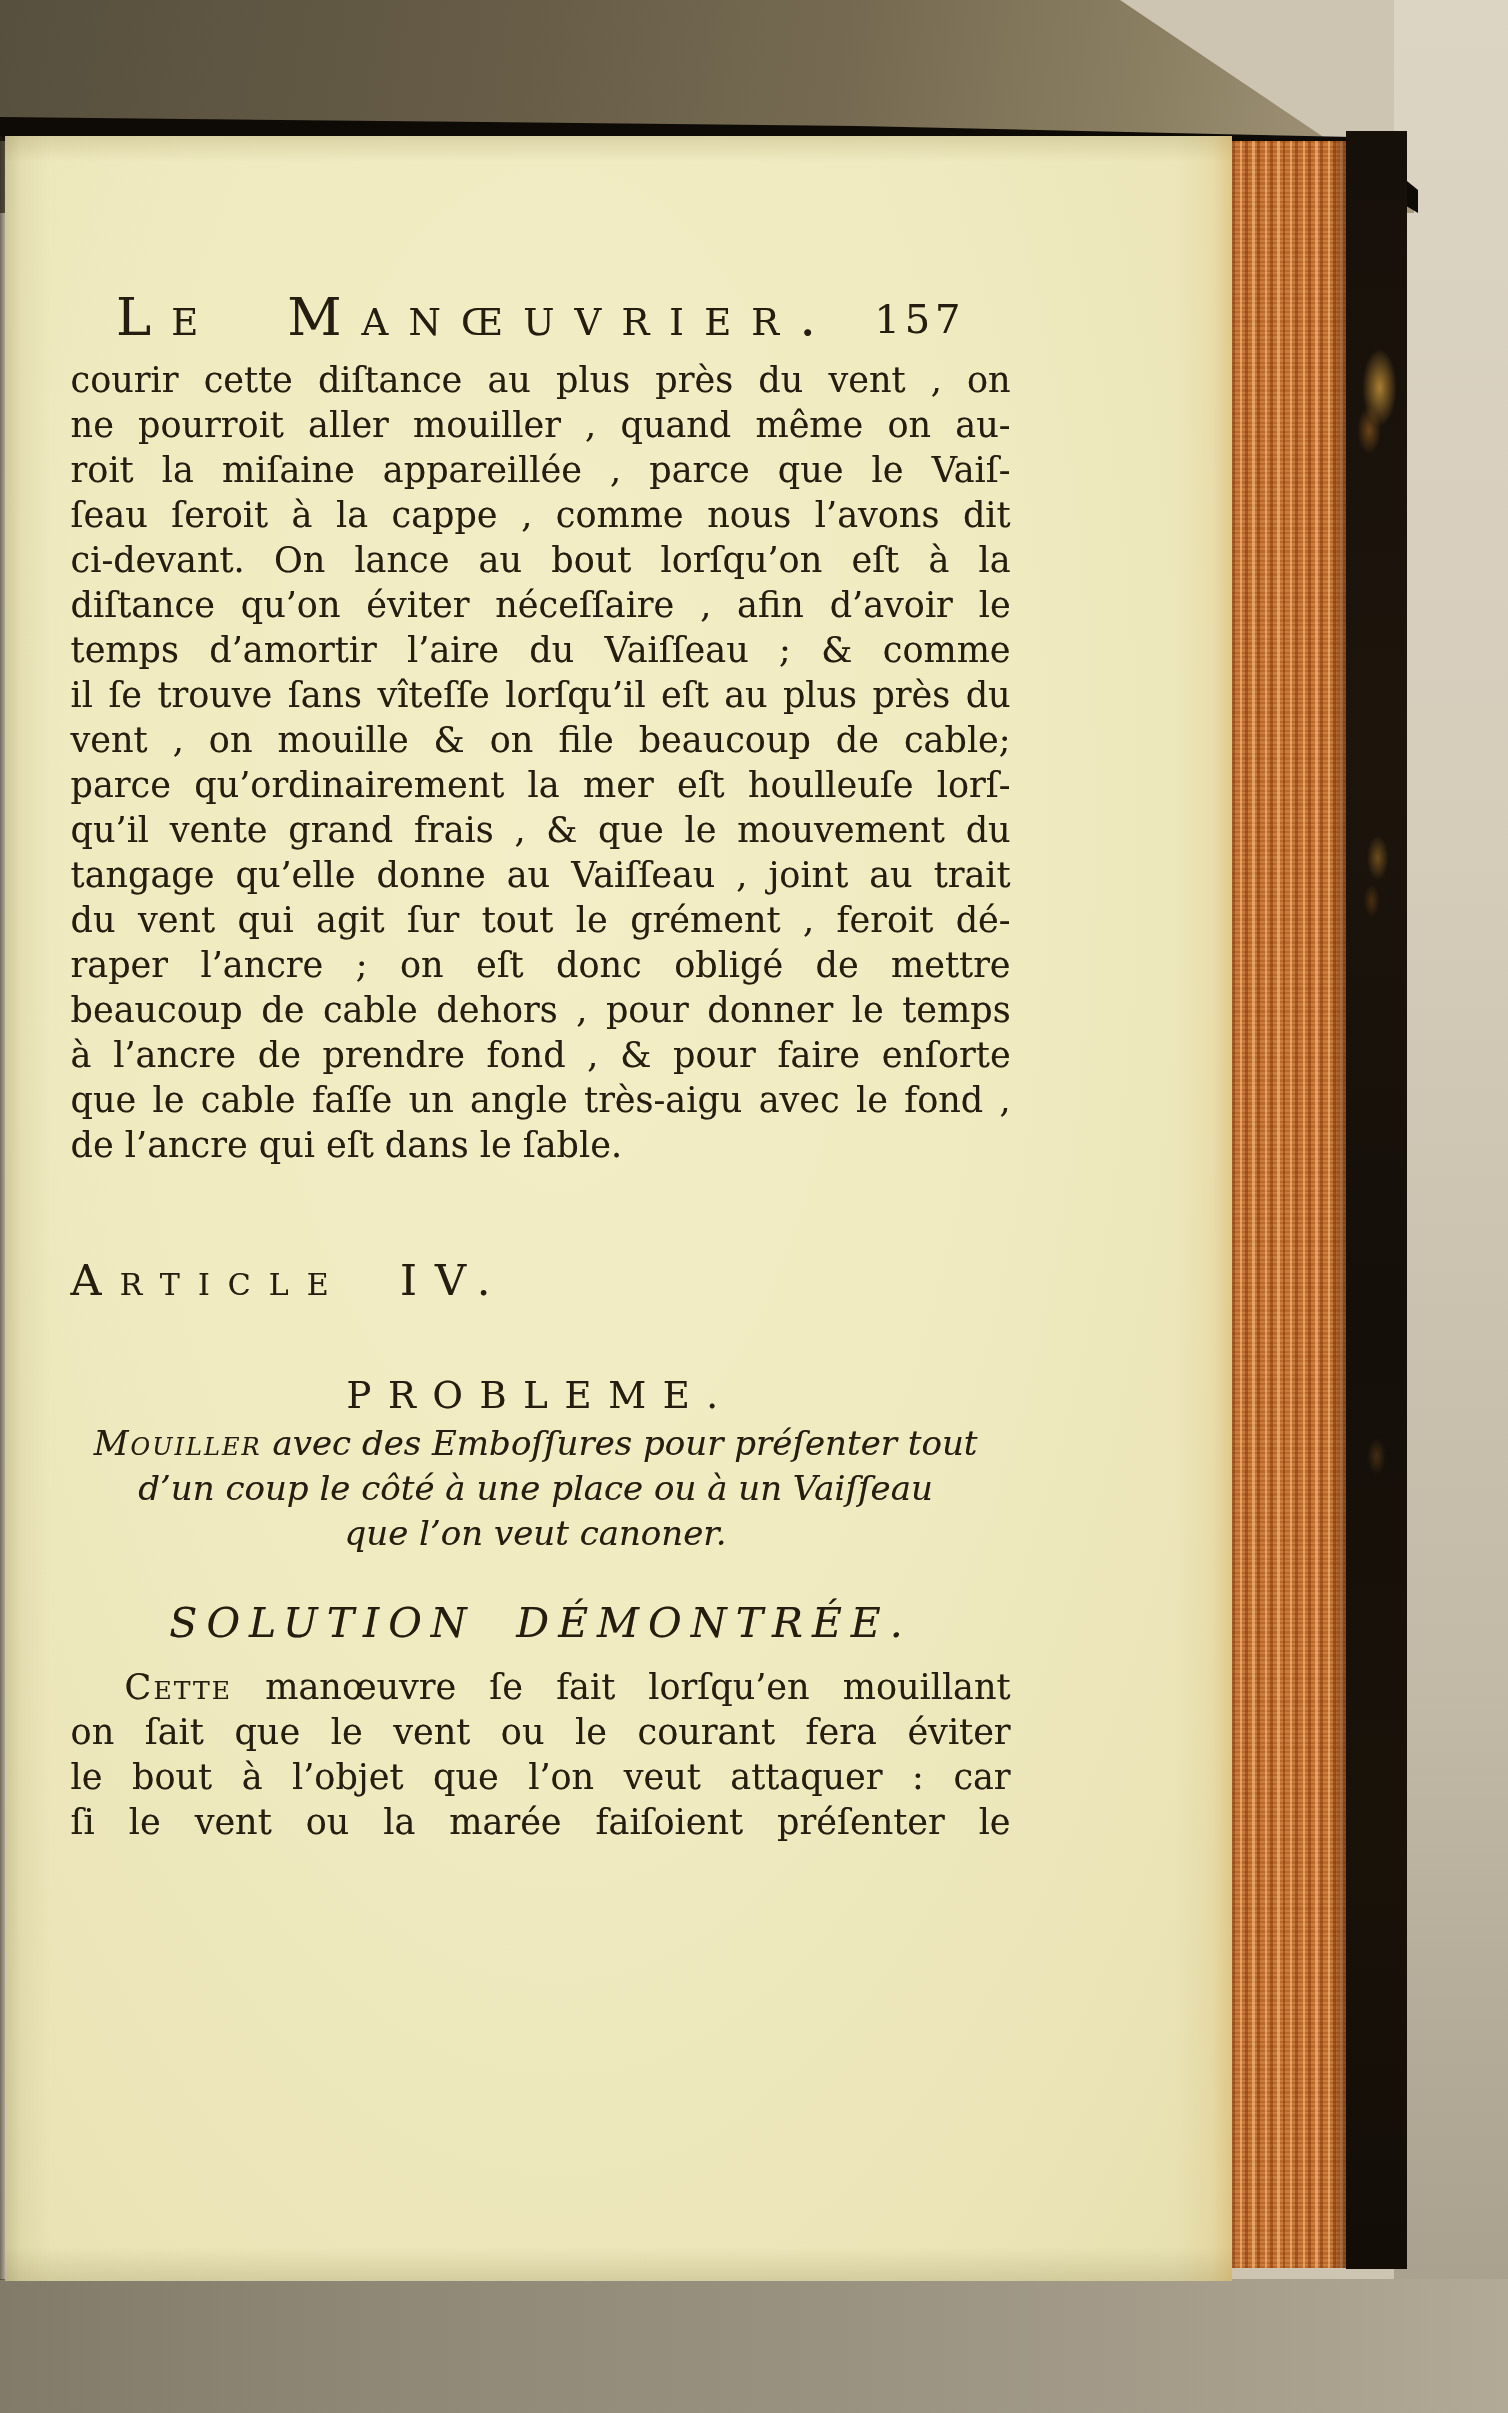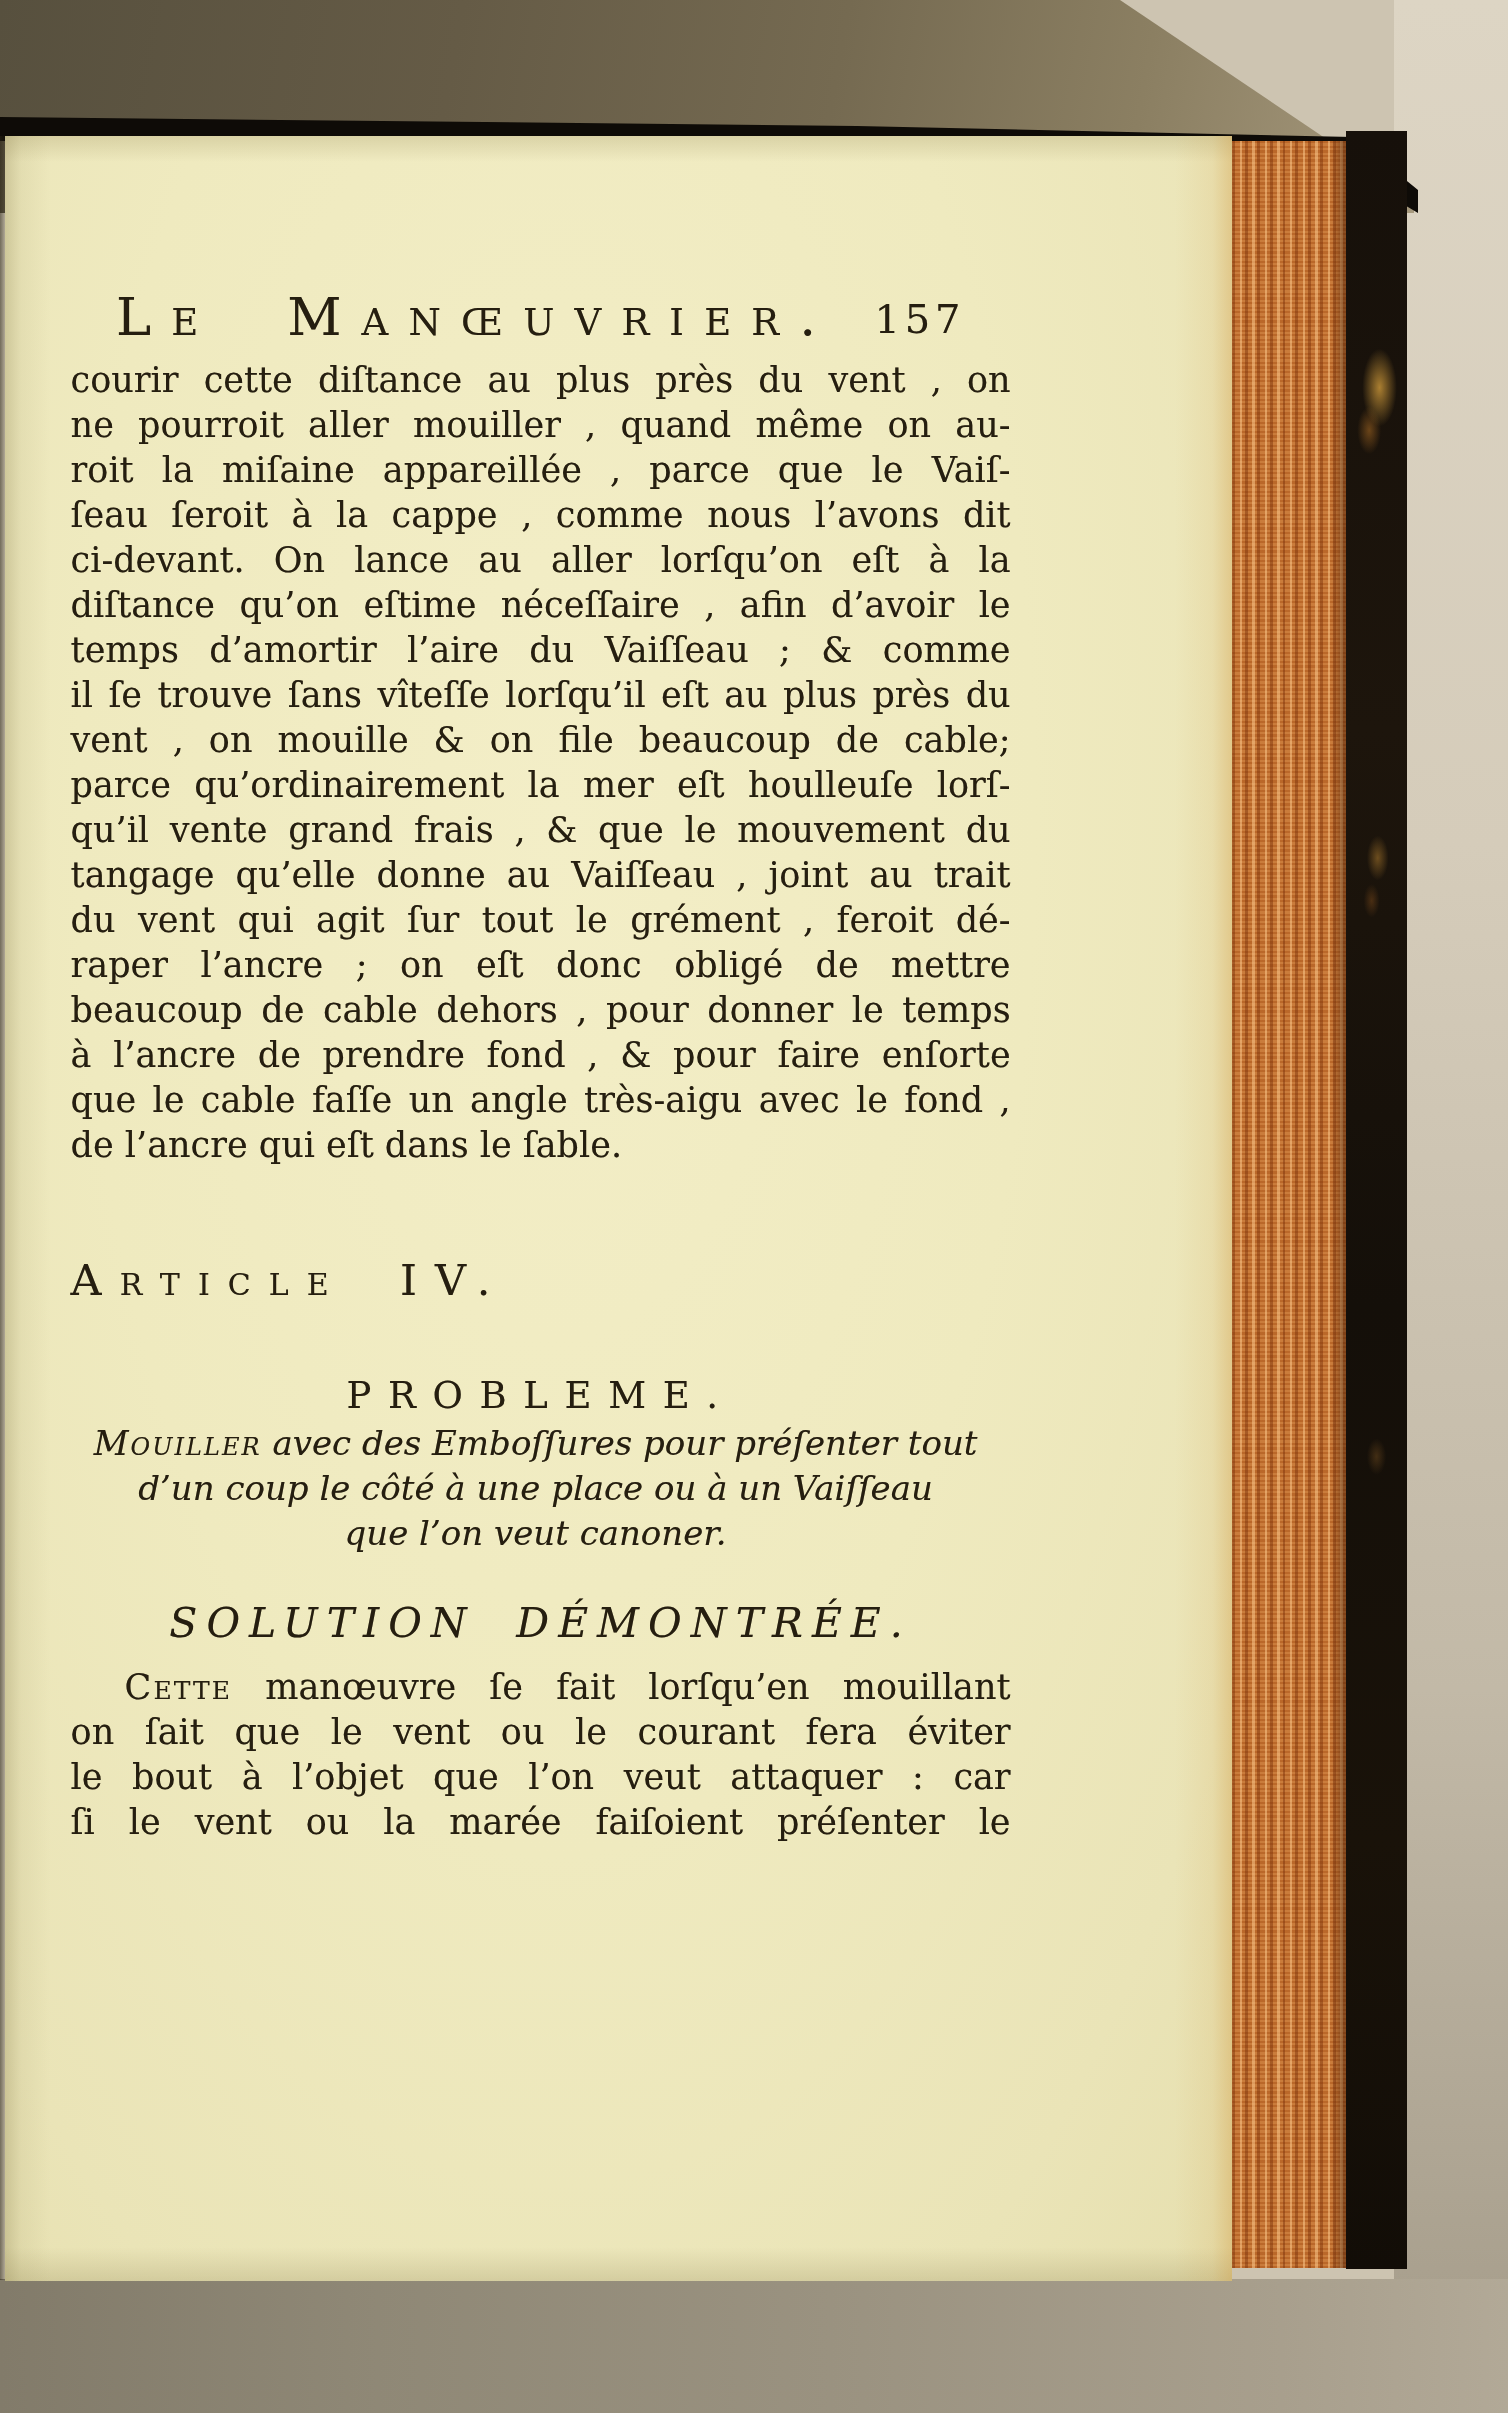--- a/index.html
+++ b/index.html
@@ -121,22 +121,22 @@
 <div class="page">
 
   <div class="txt running-head">Le Manœuvrier.</div>
   <div class="txt page-number">157</div>
 
   <div class="txt para para1">
     <div class="line">courir cette diſtance au plus près du vent , on</div>
     <div class="line">ne pourroit aller mouiller , quand même on au-</div>
     <div class="line">roit la miſaine appareillée , parce que le Vaiſ-</div>
     <div class="line">ſeau ſeroit à la cappe , comme nous l’avons dit</div>
-    <div class="line">ci-devant. On lance au aller lorſqu’on eſt à la</div>
-    <div class="line">diſtance qu’on eſtime néceſſaire , afin d’avoir le</div>
+    <div class="line">ci-devant. On lance au bout lorſqu’on eſt à la</div>
+    <div class="line">diſtance qu’on éviter néceſſaire , afin d’avoir le</div>
     <div class="line">temps d’amortir l’aire du Vaiſſeau ; &amp; comme</div>
     <div class="line">il ſe trouve ſans vîteſſe lorſqu’il eſt au plus près du</div>
     <div class="line">vent , on mouille &amp; on file beaucoup de cable;</div>
     <div class="line">parce qu’ordinairement la mer eſt houlleuſe lorſ-</div>
     <div class="line">qu’il vente grand frais , &amp; que le mouvement du</div>
     <div class="line">tangage qu’elle donne au Vaiſſeau , joint au trait</div>
     <div class="line">du vent qui agit ſur tout le grément , feroit dé-</div>
     <div class="line">raper l’ancre ; on eſt donc obligé de mettre</div>
     <div class="line">beaucoup de cable dehors , pour donner le temps</div>
     <div class="line">à l’ancre de prendre fond , &amp; pour faire enſorte</div>

